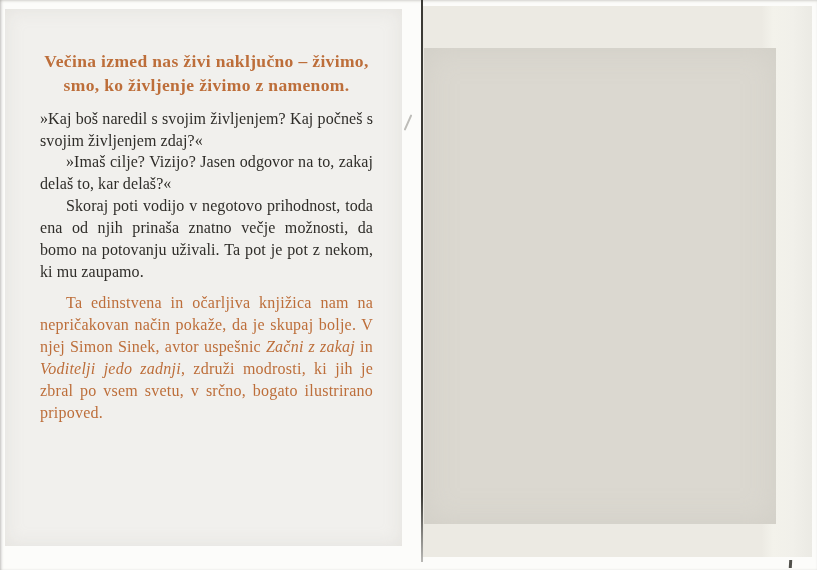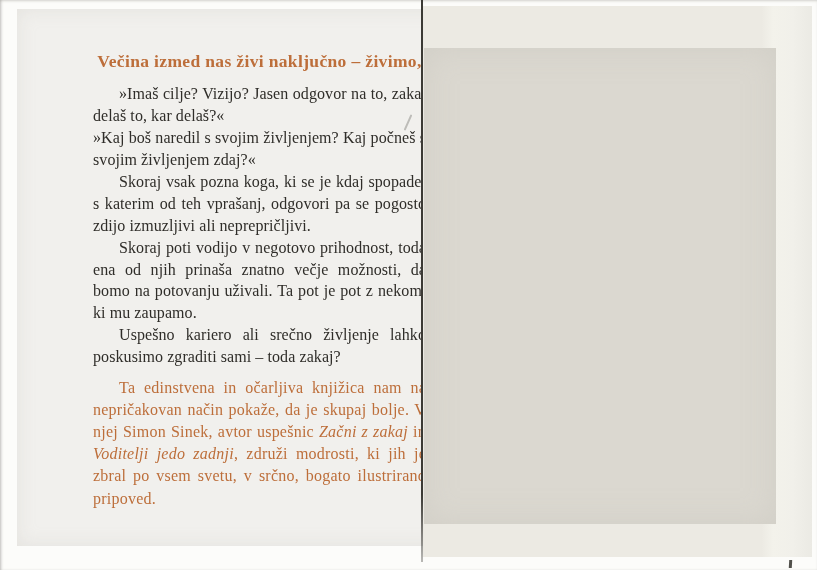--- a/index.html
+++ b/index.html
@@ -12,25 +12,24 @@
   .scan {
     position: relative;
     width: 817px; height: 570px;
     background: var(--scan-bg, #fcfcfa);
     box-shadow: inset 2px 0 3px -1px rgba(120,118,112,.45),
                 inset 0 2px 3px -1px rgba(160,158,150,.35);
   }
   
   .left-page {
     position: absolute;
-    left: 17px; top: 9px;
+    left: 5px; top: 9px;
     width: 397px; height: 537px;
     background: var(--left-page-bg, #f1f0ed);
     box-shadow: inset 0 0 18px rgba(190,188,180,.25);
-    padding-left: 41px;
   }
   .text-block {
     padding: 40px 29px 0 35px;
     color: var(--body-text, #2f2d29);
   }
   .flap-heading {
     font-size: 17.5px;
     line-height: 24.3px;
     font-weight: bold;
     text-align: center;
@@ -104,27 +103,26 @@
 </style>
 </head>
 <body style="--accent: #bd6e3a; --body-text: #2f2d29; --left-page-bg: #f1f0ed; --right-page-bg: #eceae3; --right-inner-bg: #dbd8d0; --spine: #3b3a35; --scan-bg: #fcfcfa;">
 
 <div class="scan">
 
   <div class="left-page">
     <div class="text-block">
       <div class="flap-heading">
           <div>Večina izmed nas živi naključno – živimo,</div>
+          <div>smo, ko življenje živimo z namenom.</div>
         </div>
       <div>
+          <p class="body-par">»Kaj boš naredil s svojim življenjem? Kaj počneš s svojim življenjem zdaj?«</p>
           <p class="body-par indent">»Imaš cilje? Vizijo? Jasen odgovor na to, zakaj delaš to, kar delaš?«</p>
-          <p class="body-par">»Kaj boš naredil s svojim življenjem? Kaj počneš s svojim življenjem zdaj?«</p>
-          <p class="body-par indent">Skoraj vsak pozna koga, ki se je kdaj spopadel s katerim od teh vprašanj, odgovori pa se pogosto zdijo izmuzljivi ali neprepričljivi.</p>
           <p class="body-par indent">Skoraj poti vodijo v negotovo prihodnost, toda ena od njih prinaša znatno večje možnosti, da bomo na potovanju uživali. Ta pot je pot z nekom, ki mu zaupamo.</p>
-          <p class="body-par indent">Uspešno kariero ali srečno življenje lahko poskusimo zgraditi sami – toda zakaj?</p>
         </div>
       <p class="closing-par"><span>Ta edinstvena in očarljiva knjižica nam na nepričakovan način pokaže, da je skupaj bolje. V njej Simon Sinek, avtor uspešnic </span><span class="italic">Začni z zakaj</span><span> in </span><span class="italic">Voditelji jedo zadnji</span><span>, združi modrosti, ki jih je zbral po vsem svetu, v srčno, bogato ilustrirano pripoved.</span></p>
     </div>
   </div>
 
   <div class="scratch"></div>
   <div class="spine"></div>
 
   <div class="right-page">
     <div class="right-page-inner"></div>

